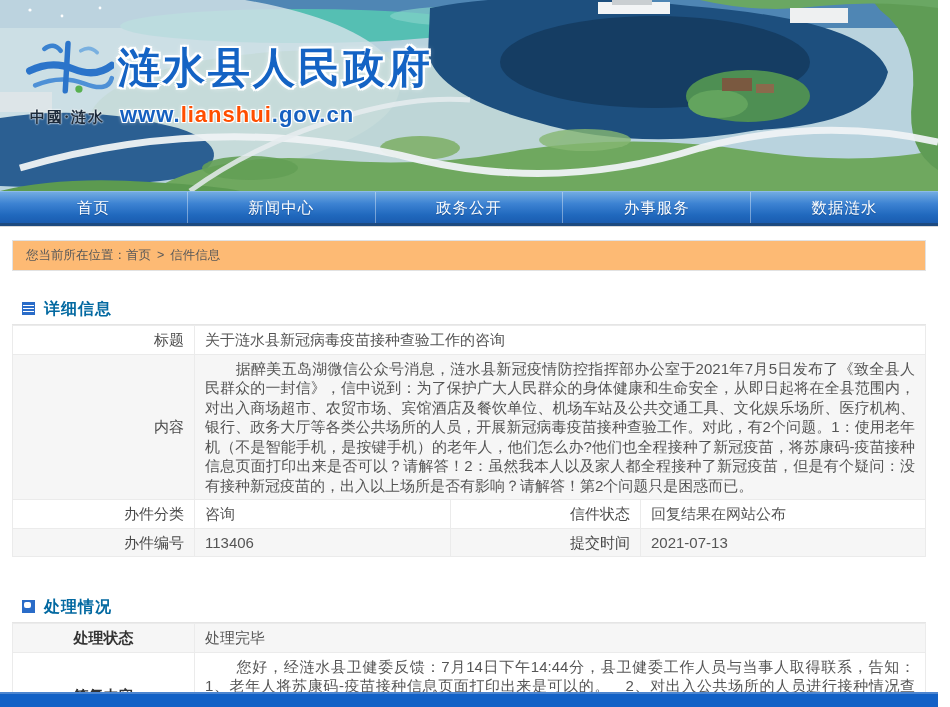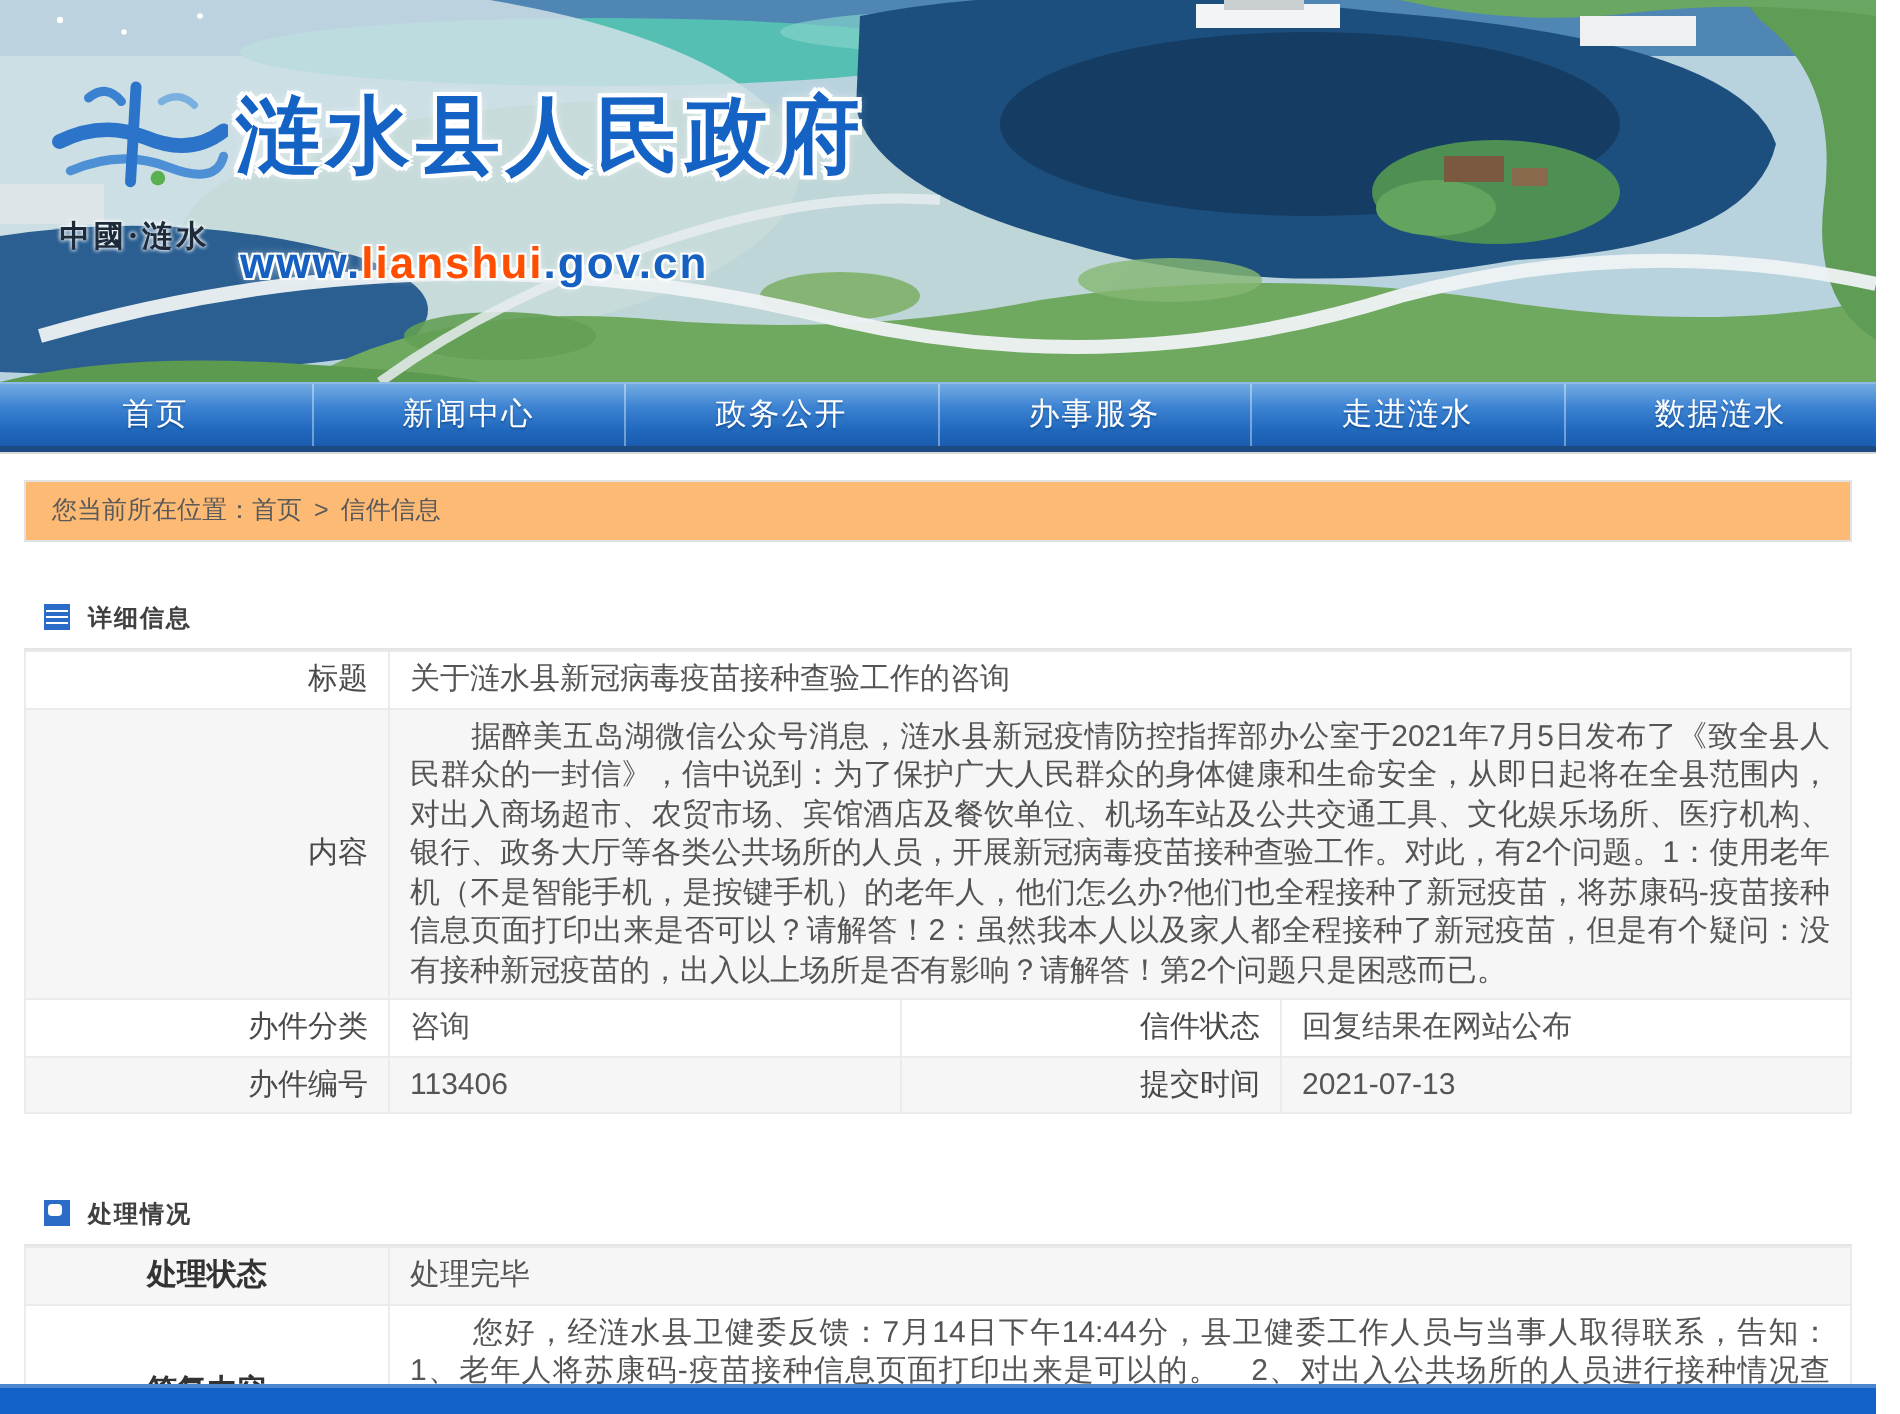--- a/index.html
+++ b/index.html
@@ -12,21 +12,21 @@
   .banner { position:relative; width:938px; height:191px; overflow:hidden; background:#b9d3de; }
   .banner svg.scene { position:absolute; left:0; top:0; width:938px; height:191px; }
   .logo-wrap { position:absolute; left:20px; top:38px; width:95px; text-align:center; }
   .logo-caption { margin-top:4px; font-family:"DejaVu Serif","Liberation Serif",serif;
                   font-weight:bold; font-size:15px; color:#1c2a3a; letter-spacing:2px;
                   text-shadow:0 0 2px #ffffff,0 0 2px #ffffff; }
   .title-wrap { position:absolute; left:118px; top:40px; }
   .site-title { font-size:42px; font-weight:900; color:#1463c4; letter-spacing:3px;
     text-shadow:-2px -2px 0 #fff, 2px -2px 0 #fff, -2px 2px 0 #fff, 2px 2px 0 #fff,
                  0 -2px 0 #fff, 0 2px 0 #fff, -2px 0 0 #fff, 2px 0 0 #fff, 0 0 6px #fff; }
-  .site-url { margin-top:23px; margin-left:2px; font-size:22px; font-weight:bold; letter-spacing:1px;
+  .site-url { margin-top:6px; margin-left:2px; font-size:22px; font-weight:bold; letter-spacing:1px;
     color:#1560c0;
     text-shadow:-1px -1px 0 #fff, 1px -1px 0 #fff, -1px 1px 0 #fff, 1px 1px 0 #fff, 0 0 4px #fff; }
   .site-url .orange { color:#ff4e00; }
 
   
   .nav { width:938px; height:32px; display:flex;
          background:linear-gradient(180deg,#72abe2 0%,#3c82d2 38%,#2068bd 75%,#1a5cb0 100%);
          border-top:1px solid #8cbbe8; }
   .nav-item { flex:1; text-align:center; line-height:31px; color:#ffffff; font-size:15.5px;
               letter-spacing:1px; cursor:pointer; border-left:1px solid rgba(255,255,255,0.38);
@@ -44,21 +44,21 @@
 
   .section-head { margin-top:24px; height:30px; display:flex; align-items:center;
                   border-bottom:1px solid #e5e5e5; }
   .section-head .sicon { width:13px; height:13px; margin:0 9px 2px 10px; display:inline-block; }
   .icon-list { background:#2a6cc8;
     background-image:linear-gradient(#2a6cc8 0 2px,#fff 2px 3px,#2a6cc8 3px 5px,#fff 5px 6px,#2a6cc8 6px 8px,#fff 8px 9px,#2a6cc8 9px 11px,#fff 11px 12px,#2a6cc8 12px 13px);
     border:1px solid #2a6cc8; }
   .icon-status { background:#2a6cc8; position:relative; }
   .icon-status::after { content:""; position:absolute; left:2px; top:2px; width:7px; height:6px;
     background:#fff; border-radius:2px; }
-  .section-title { font-size:12px; font-weight:bold; color:#404040; letter-spacing:1px;text-align:center; }
+  .section-title { font-size:16px; font-weight:bold; color:#0369a1; letter-spacing:1px;text-align:center; }
 
   table.info-table { width:100%; border-collapse:collapse; table-layout:fixed;
                      font-size:15px; color:#555; }
   table.info-table td { border:1px solid #ebebeb; padding:4px 10px; line-height:19.5px;
                         vertical-align:middle; overflow:hidden; }
   td.lbl { text-align:right; padding-right:13px; color:#4a4a4a; }
   td.lbl2 { text-align:right; padding-right:13px; color:#4a4a4a;margin-left:36px; }
   table.proc td.lbl { text-align:center; font-weight:bold; color:#333; padding-right:10px; }
   tr.gray { background:#f6f6f6; }
   td.multiline { padding:8px 12px; text-align:justify; }
@@ -128,21 +128,20 @@
       <div class="site-title">涟水县人民政府</div>
       <div class="site-url"><span>www.</span><span class="orange">lianshui</span><span>.gov.cn</span></div>
     </div>
   </div>
 
   <div class="nav">
     <div class="nav-item">首页</div>
     <div class="nav-item">新闻中心</div>
     <div class="nav-item">政务公开</div>
     <div class="nav-item">办事服务</div>
-    <div class="nav-item">走进涟水</div>
     <div class="nav-item">数据涟水</div>
   </div>
   <div class="nav-underline"></div>
   <div class="nav-shadow"></div>
 
   <div class="content">
 
     <div class="breadcrumb">
       <span>您当前所在位置：</span><a>首页</a><span class="sep">&gt;</span><span>信件信息</span>
     </div>

